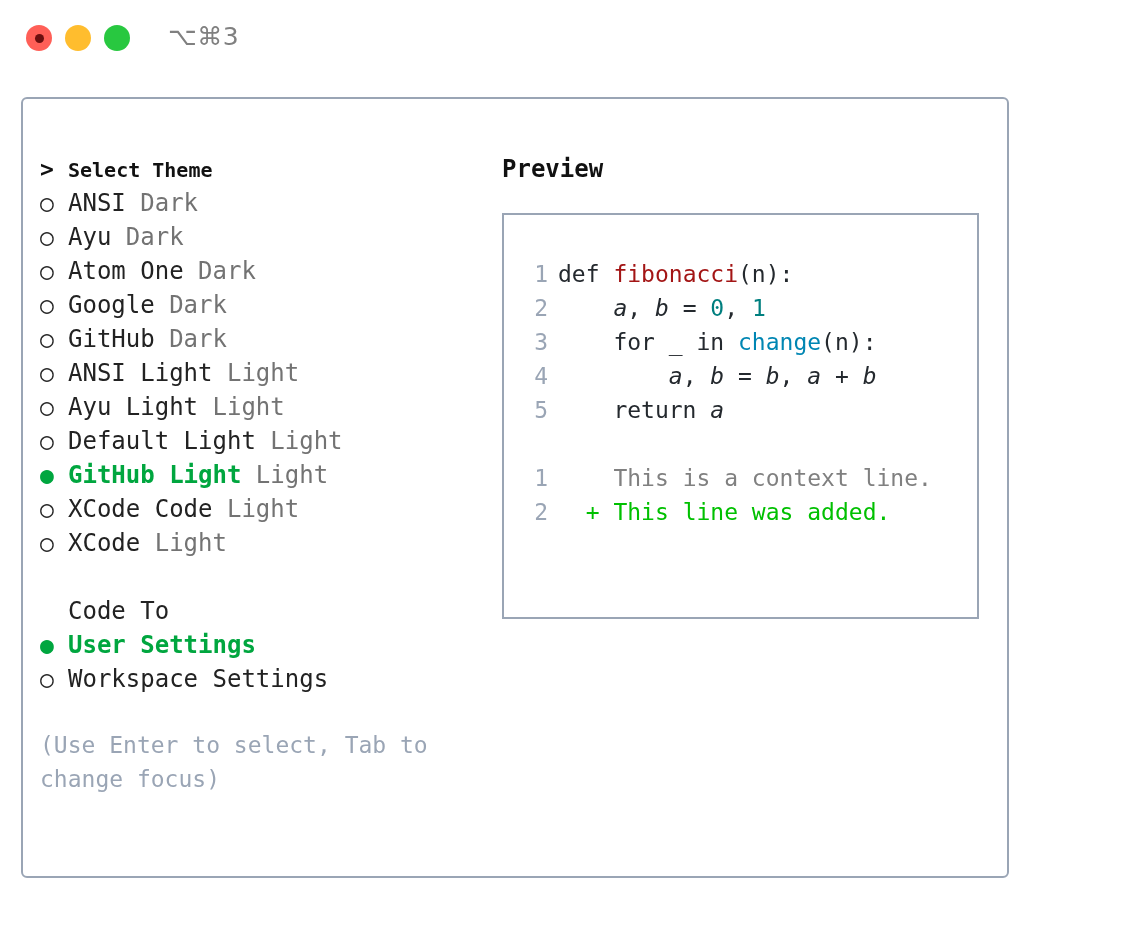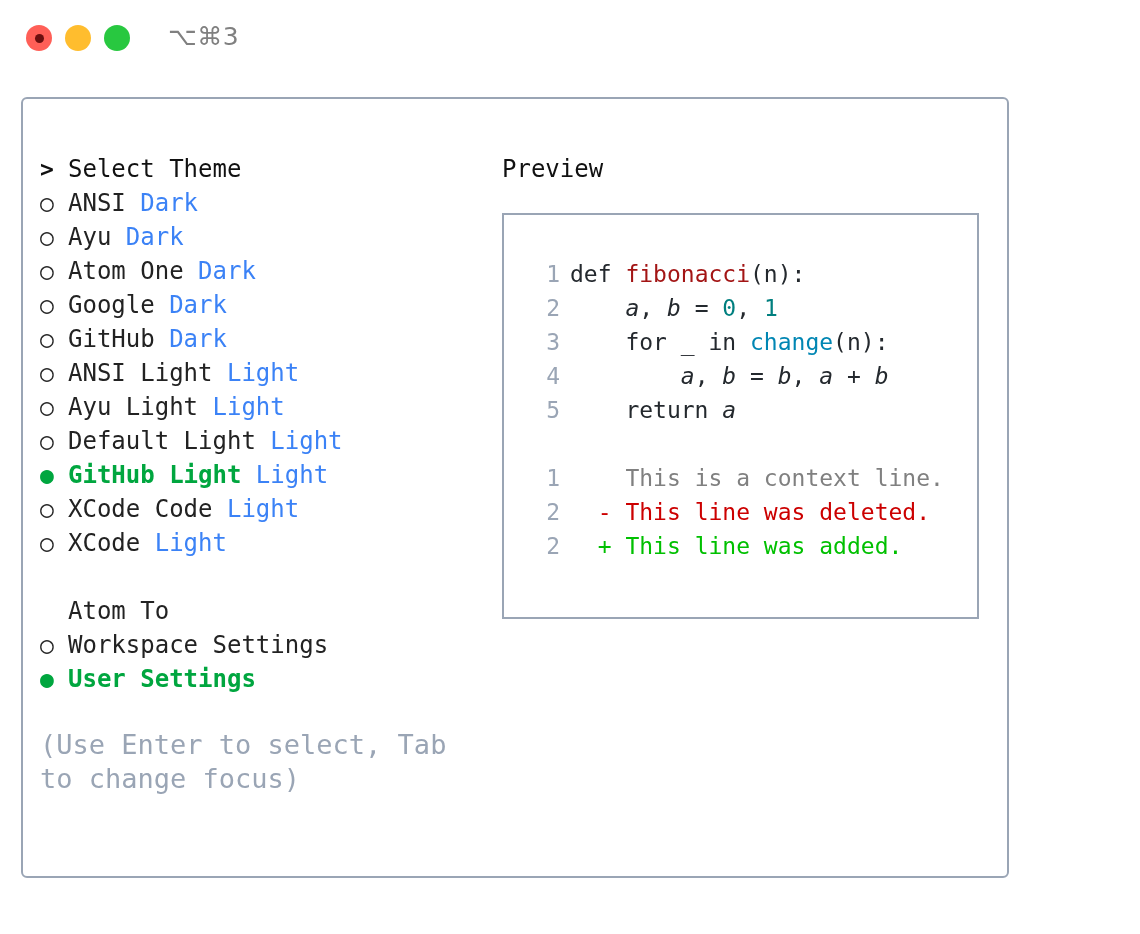--- a/index.html
+++ b/index.html
@@ -103,58 +103,58 @@
     font-size: 23px;
   }
   .marker-empty { color: #2b2b2b; }
   .marker-sel   { color: #00a63f; }
   .marker-none  { color: transparent; }
   .arrow {
     color: #111111;
     font-weight: bold;
   }
   .heading {
-    font-weight: normal;
+    font-weight: bold;
     color: #111111;
-    font-size: 24px;
+    font-size: 20px;
   }
   .label-sel { color: #00a63f; font-weight: bold; }
   .tag {
-    color: #3b82f6;
+    color: #737373;
   }
   .spacer { height: 34px; }
   .hint {
     margin-top: 32px;
-    font-size: 27px;
+    font-size: 23px;
     line-height: 34px;
     color: #9aa5b5;
     width: 420px;
   }
 
   
   .right-col {
     position: absolute;
     left: 479px;
     top: 53px;
     width: 490px;
   }
   .preview-title {
     font-size: 24px;
-    font-weight: normal;
+    font-weight: bold;
     color: #111111;
     line-height: 34px;
     margin-bottom: 27px;
   }
   .preview-box {
     border: 2px solid #9aa5b5;
     background: #ffffff;
     box-sizing: border-box;
     width: 477px;
     height: 406px;
-    padding: 42px 0 0 32px;
+    padding: 42px 0 0 20px;
   }
   .code-line {
     font-size: 23px;
     line-height: 34px;
     white-space: pre;
     color: #24292e;
   }
   .lno {
     display: inline-block;
     width: 24px;
@@ -208,45 +208,44 @@
           <div class="row"><span class="marker marker-empty">○</span><span>Ayu Light</span><span class="tag"> Light</span></div>
           <div class="row"><span class="marker marker-empty">○</span><span>Default Light</span><span class="tag"> Light</span></div>
           <div class="row"><span class="marker marker-sel">●</span><span class="label-sel">GitHub Light</span><span class="tag"> Light</span></div>
           <div class="row"><span class="marker marker-empty">○</span><span>XCode Code</span><span class="tag"> Light</span></div>
           <div class="row"><span class="marker marker-empty">○</span><span>XCode</span><span class="tag"> Light</span></div>
         </div>
 
       <div class="spacer"></div>
 
       <div class="row">
-        <span class="marker marker-none">○</span><span>Atom To</span>
+        <span class="marker marker-none">○</span><span>Code To</span>
       </div>
 
       <div id="apply-options">
+          <div class="row"><span class="marker marker-sel">●</span><span class="label-sel">User Settings</span></div>
           <div class="row"><span class="marker marker-empty">○</span><span>Workspace Settings</span></div>
-          <div class="row"><span class="marker marker-sel">●</span><span class="label-sel">User Settings</span></div>
         </div>
 
       <div class="hint">(Use Enter to select, Tab to change focus)</div>
     </div>
 
     <div class="right-col">
       <div class="preview-title">Preview</div>
 
       <div class="preview-box">
         <div id="code-block">
             <div class="code-line"><span class="lno">1</span><span class="kw">def </span><span class="fn">fibonacci</span><span class="punct">(n):</span></div>
             <div class="code-line"><span class="lno">2</span><span class="punct">    </span><span class="var">a</span><span class="punct">, </span><span class="var">b</span><span class="punct"> = </span><span class="num">0</span><span class="punct">, </span><span class="num">1</span></div>
             <div class="code-line"><span class="lno">3</span><span class="kw">    for _ in </span><span class="bi">change</span><span class="punct">(n):</span></div>
             <div class="code-line"><span class="lno">4</span><span class="punct">        </span><span class="var">a</span><span class="punct">, </span><span class="var">b</span><span class="punct"> = </span><span class="var">b</span><span class="punct">, </span><span class="var">a</span><span class="punct"> + </span><span class="var">b</span></div>
             <div class="code-line"><span class="lno">5</span><span class="kw">    return </span><span class="var">a</span></div>
           </div>
         <div class="gap-lines"></div>
         <div id="diff-block">
             <div class="code-line"><span class="lno">1</span><span class="diff-ctx">    </span><span class="diff-ctx">This is a context line.</span></div>
-            <div class="code-line"><span class="lno">2</span><span class="diff-del">  - </span><span class="diff-del">This line was deleted.</span></div>
             <div class="code-line"><span class="lno">2</span><span class="diff-add">  + </span><span class="diff-add">This line was added.</span></div>
           </div>
       </div>
     </div>
 
   </div>
 </div>
 
 </body></html>

